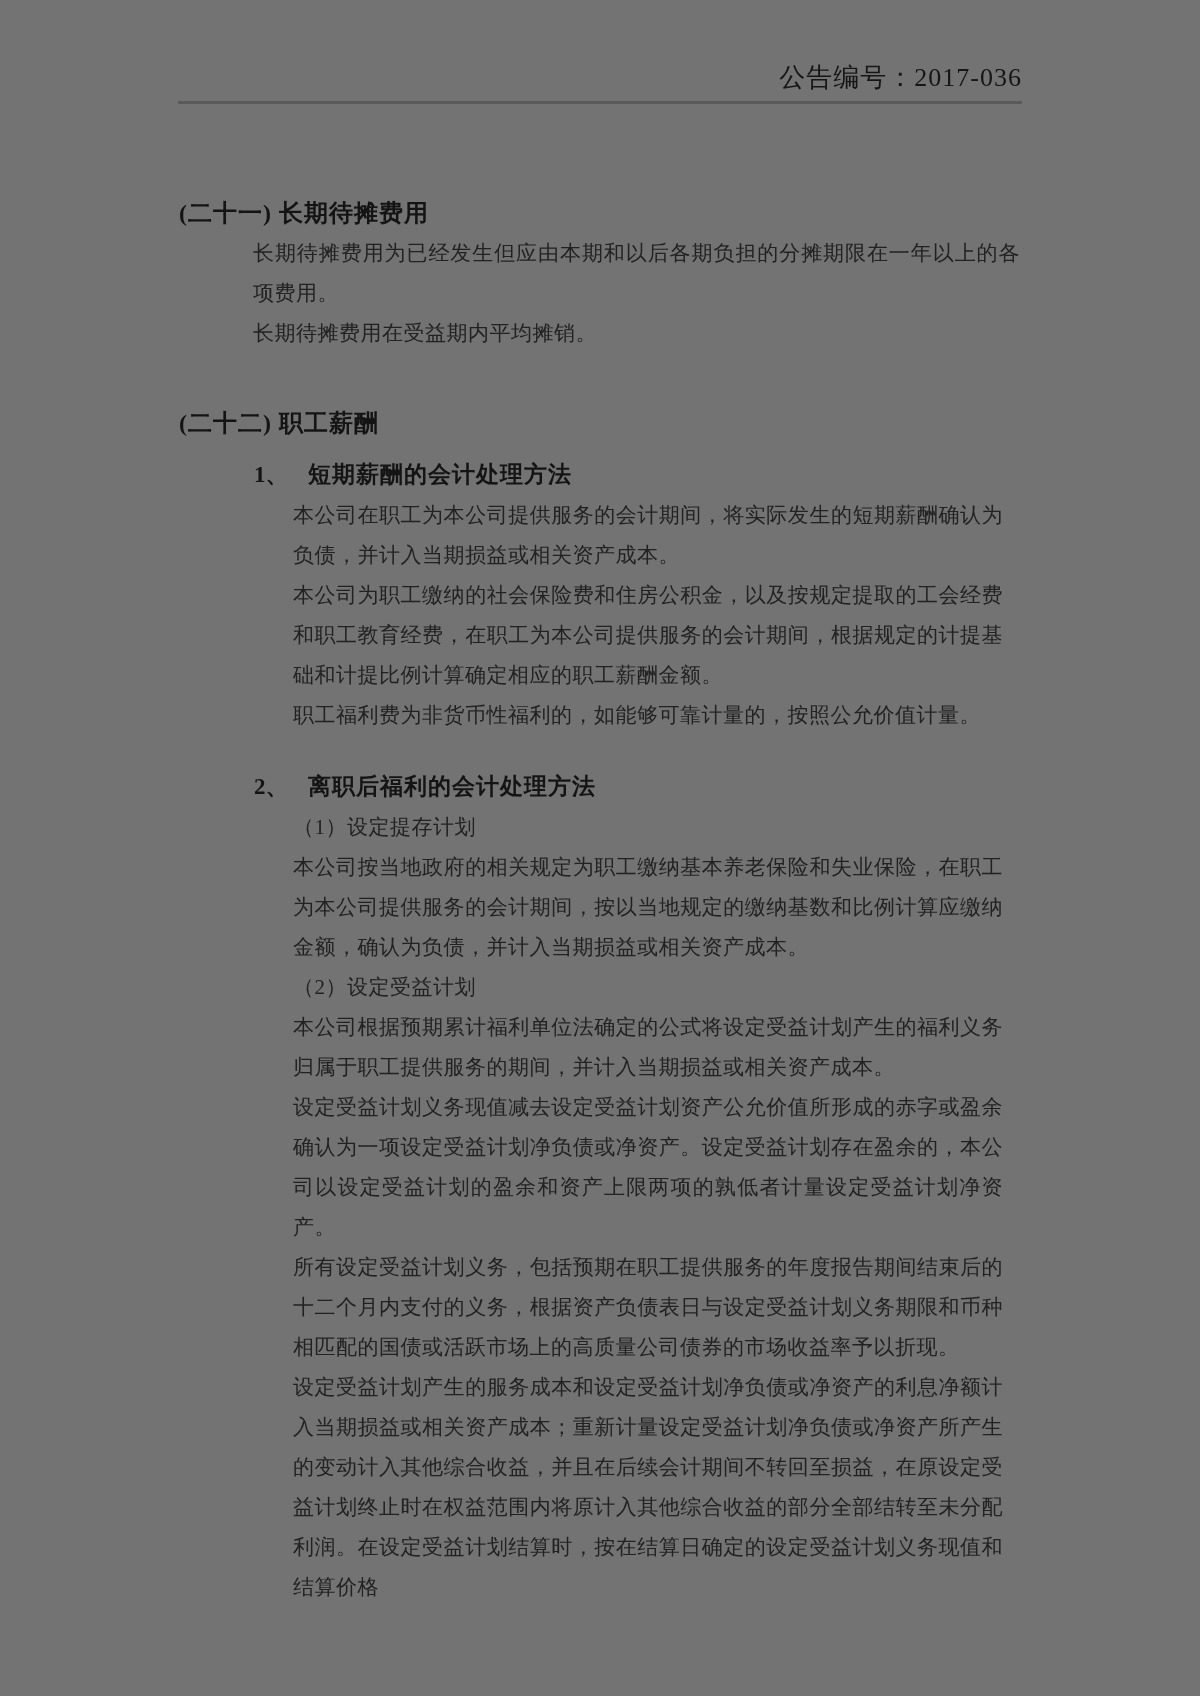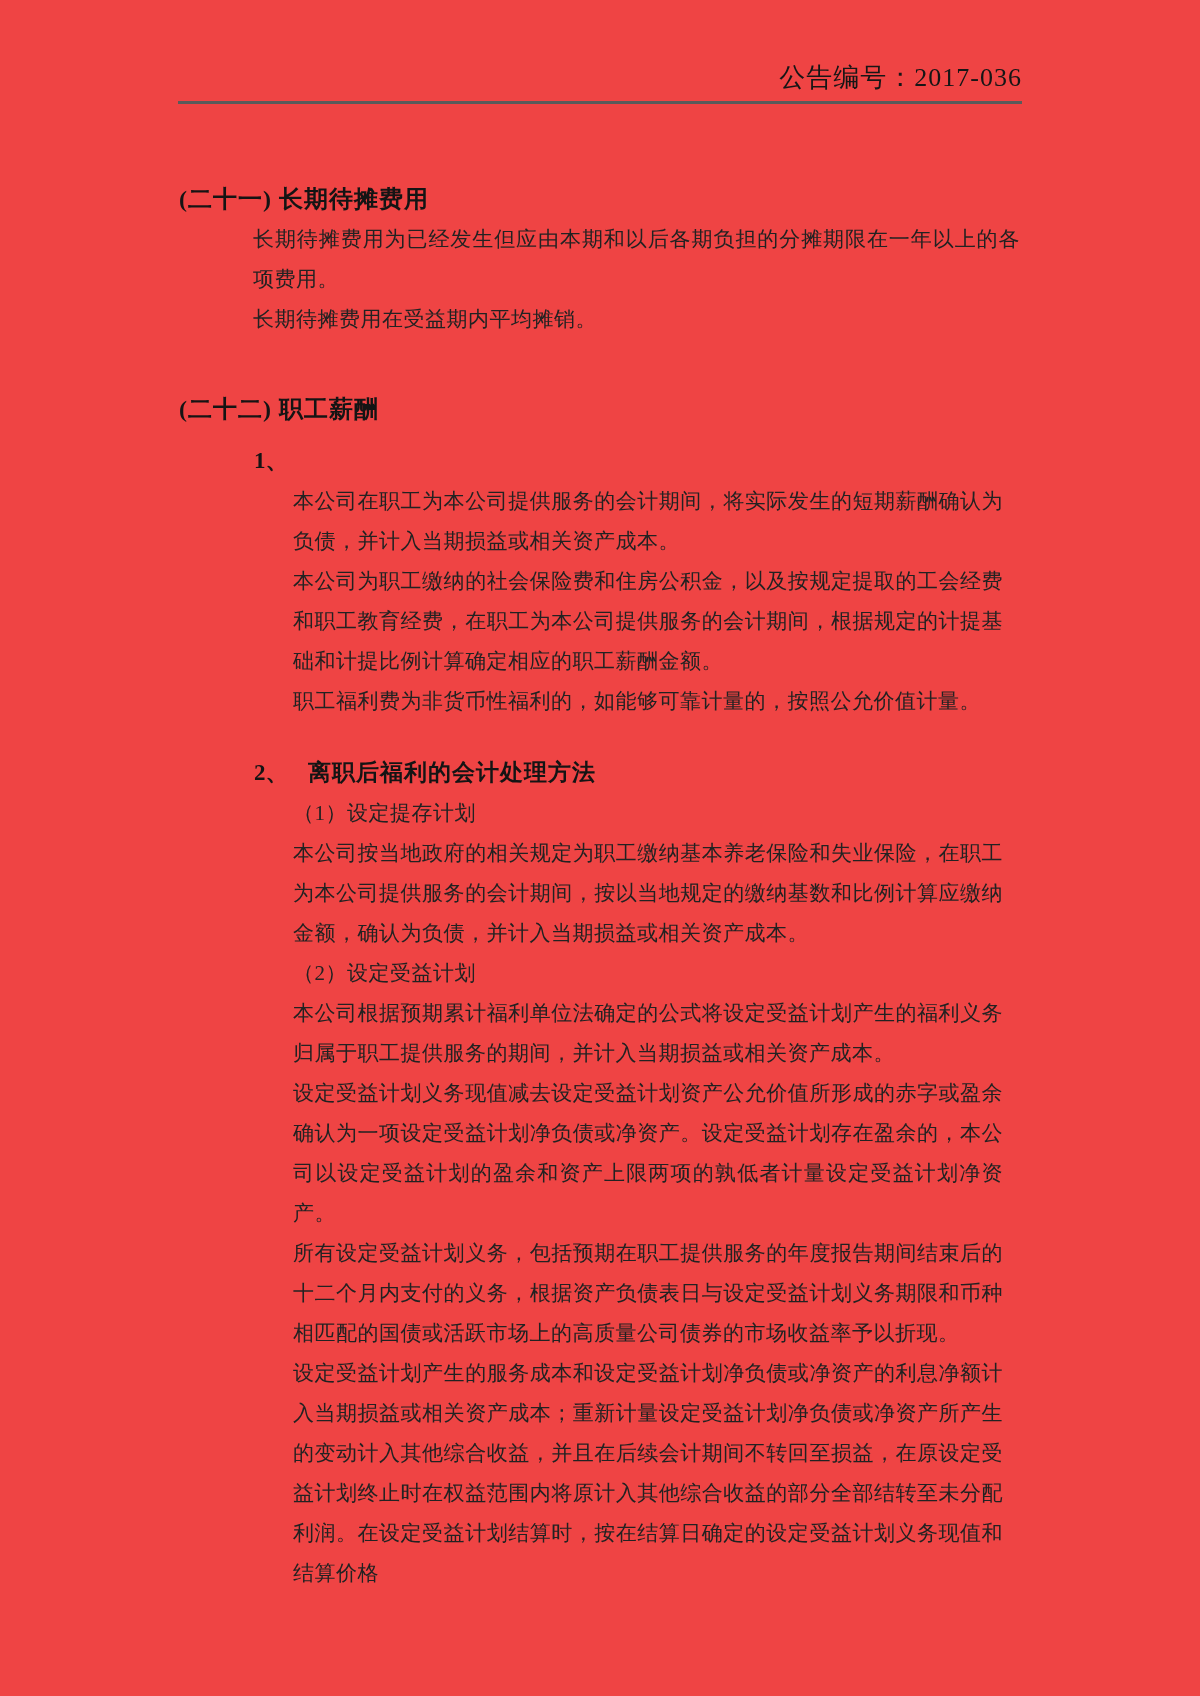--- a/index.html
+++ b/index.html
@@ -4,21 +4,21 @@
 <style>
   html, body {
     margin: 0;
     padding: 0;
     background: #ffffff;
   }
   .page {
     position: relative;
     width: 1200px;
     height: 1696px;
-    background: #ef4444;
+    background: #737373;
     font-family: "Liberation Serif", "DejaVu Serif", serif;
     color: #1e1e1e;
     overflow: hidden;
   }
   
   .doc-header {
     position: absolute;
     left: 178px;
     top: 60px;
     width: 844px;
@@ -27,21 +27,21 @@
     line-height: 36px;
     letter-spacing: 1px;
     color: #161616;
     padding-bottom: 5px;
     border-bottom: 3px solid #5a5a5a;
   }
   
   .content {
     position: absolute;
     left: 179px;
-    top: 179px;
+    top: 193px;
     width: 841px;
   }
   .section-heading {
     font-size: 24px;
     font-weight: bold;
     line-height: 40px;
     letter-spacing: 1px;
     color: #141414;
     margin: 0;
   }
@@ -96,20 +96,21 @@
 
     <div class="body-l1">
       <p class="para">长期待摊费用为已经发生但应由本期和以后各期负担的分摊期限在一年以上的各项费用。</p>
       <p class="para">长期待摊费用在受益期内平均摊销。</p>
     </div>
 
     <h2 class="section-heading sec-22">(二十二) 职工薪酬</h2>
 
     <div class="subsection-heading sub-1">
       <span class="subsection-number">1、</span>
+      <span class="subsection-title">短期薪酬的会计处理方法</span>
     </div>
 
     <div class="body-l2">
       <p class="para">本公司在职工为本公司提供服务的会计期间，将实际发生的短期薪酬确认为负债，并计入当期损益或相关资产成本。</p>
       <p class="para">本公司为职工缴纳的社会保险费和住房公积金，以及按规定提取的工会经费和职工教育经费，在职工为本公司提供服务的会计期间，根据规定的计提基础和计提比例计算确定相应的职工薪酬金额。</p>
       <p class="para">职工福利费为非货币性福利的，如能够可靠计量的，按照公允价值计量。</p>
     </div>
 
     <div class="subsection-heading sub-2">
       <span class="subsection-number">2、</span>

